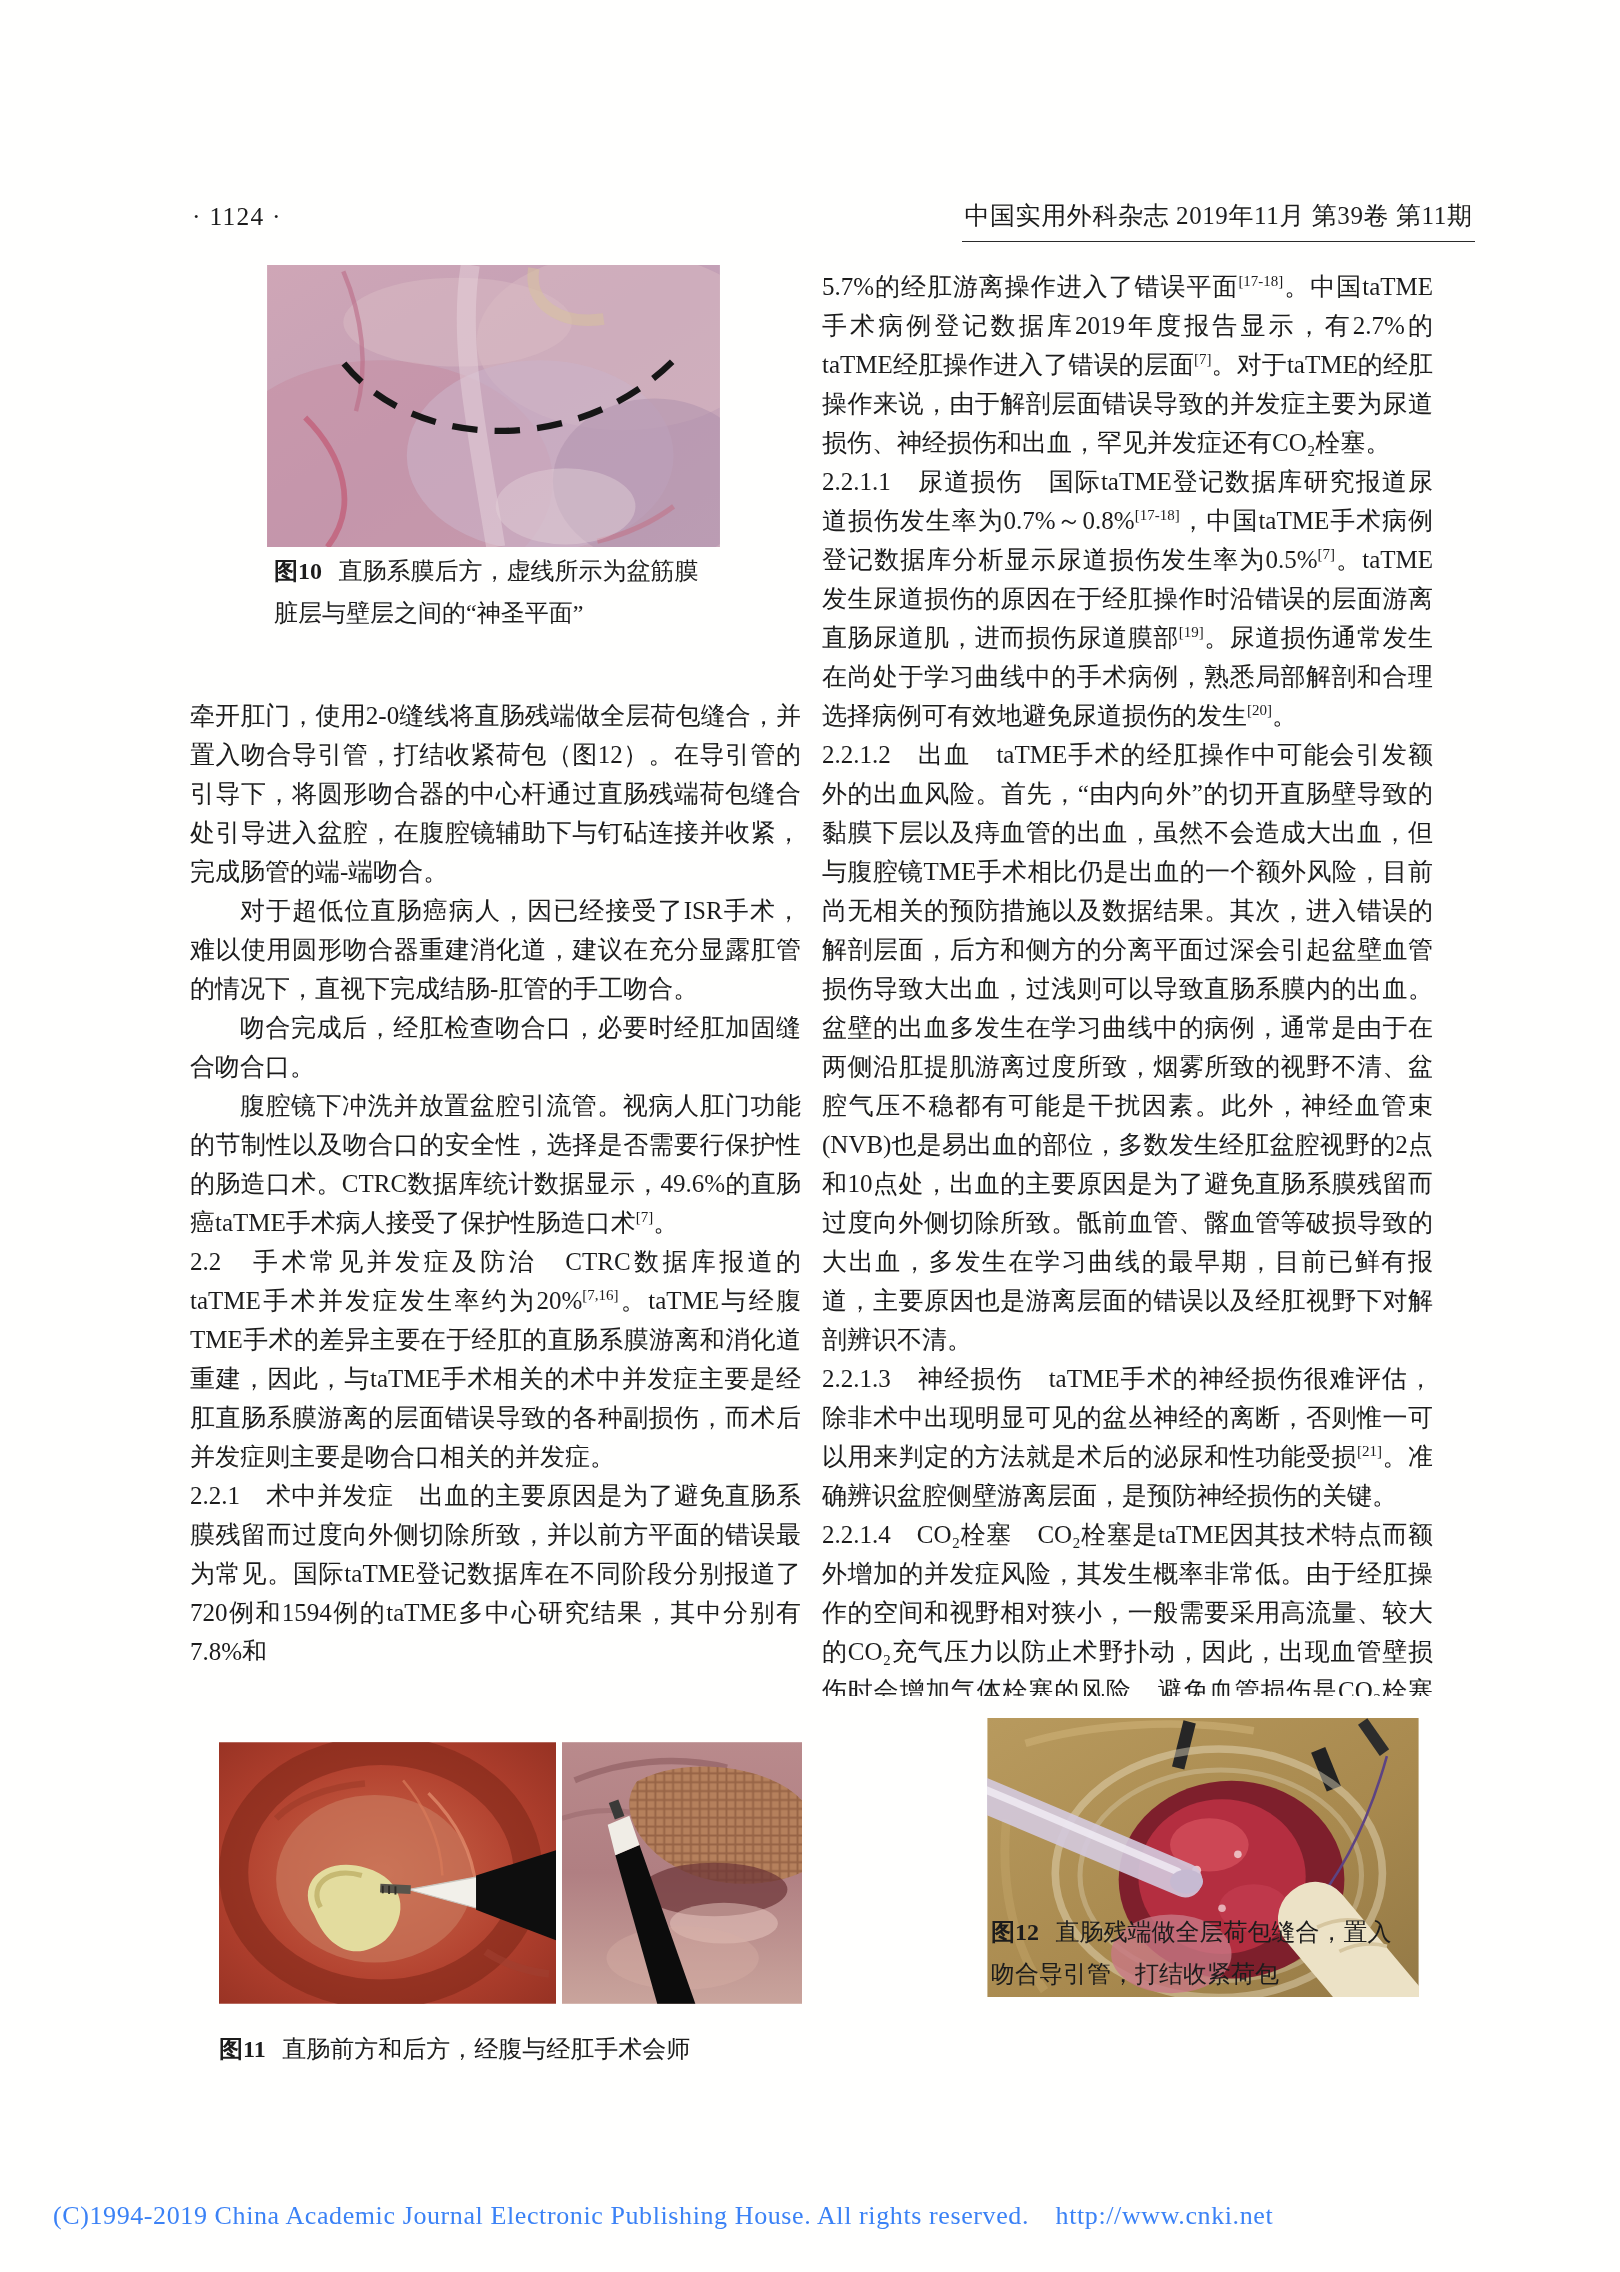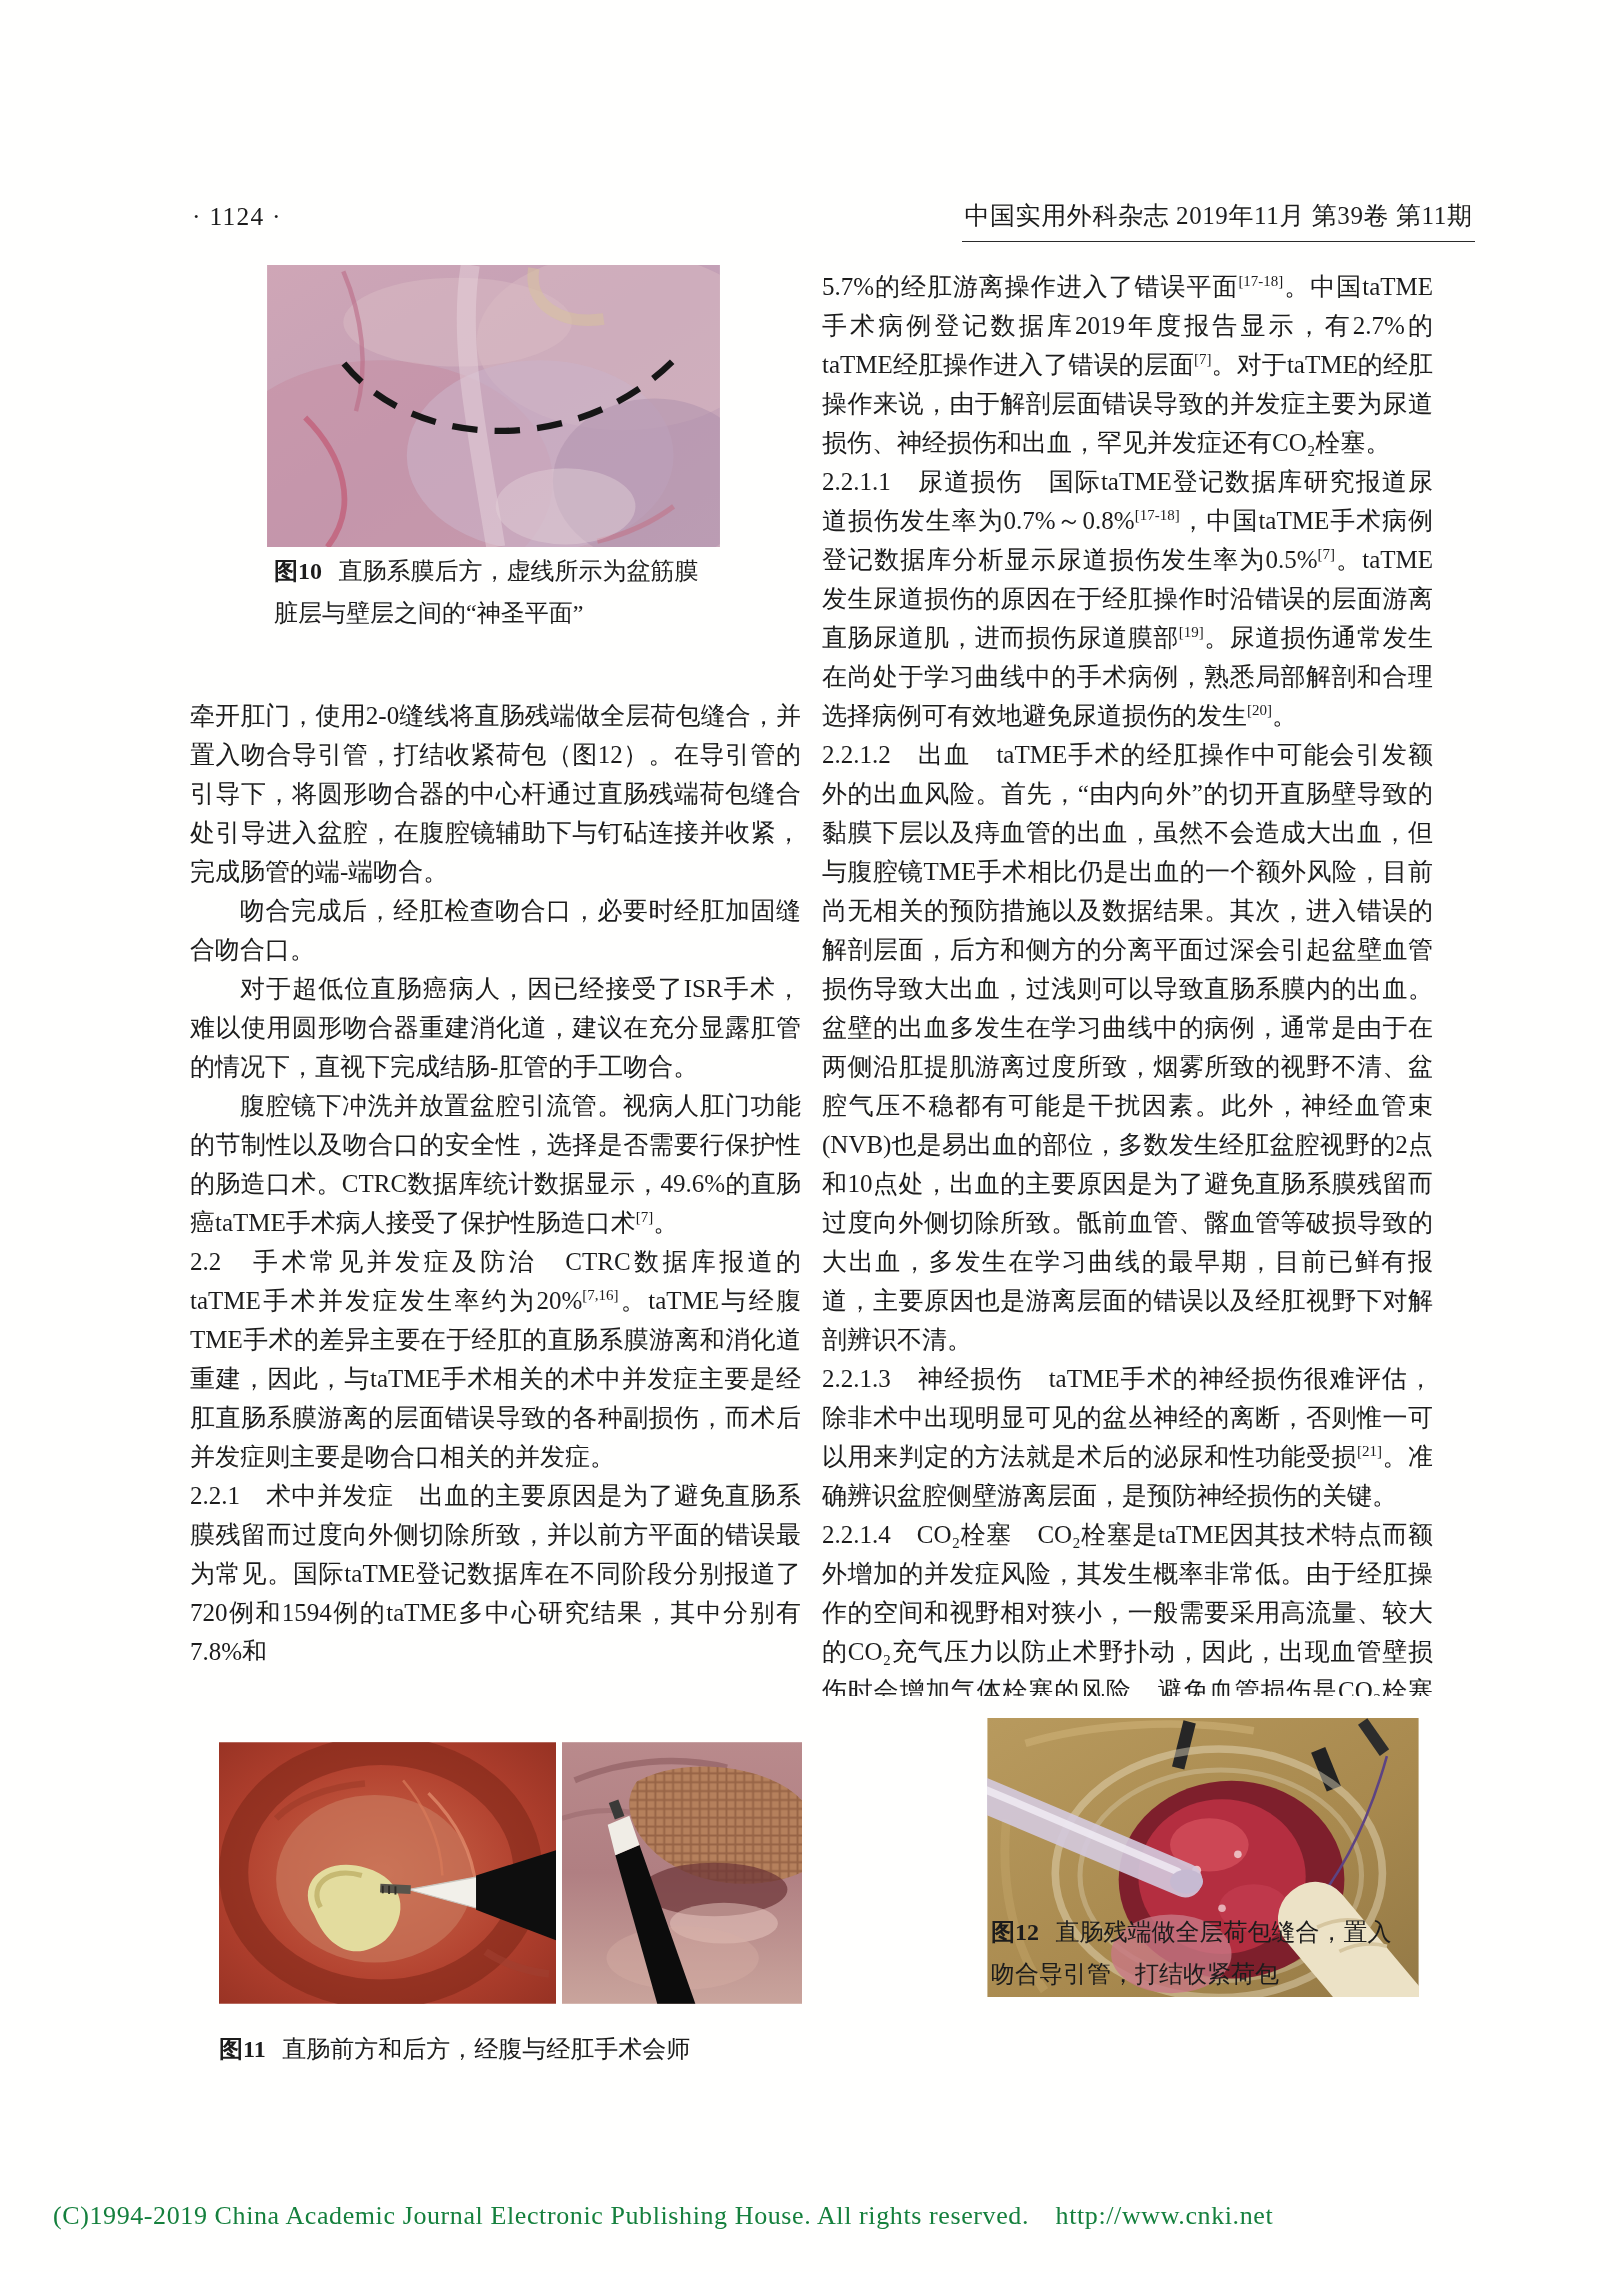--- a/index.html
+++ b/index.html
@@ -22,21 +22,21 @@
   .para.indent{text-indent:2em;}
   sup{font-size:0.60em;vertical-align:super;line-height:0;}
   
   .fig11-wrap{position:absolute;left:219px;top:1742px;width:584px;height:262px;
               display:flex;gap:6.3px;}
   .fig11-cap{position:absolute;left:219px;top:2029px;width:584px;text-align:left;
              font-size:24px;line-height:41px;}
   .fig12{position:absolute;left:987px;top:1718px;width:432px;height:279px;}
   .fig12-cap{position:absolute;left:991px;top:1911px;width:444px;font-size:24px;line-height:42px;}
   
-  .footer{position:absolute;left:53px;top:2198px;width:1524px;font-size:26px;color:#15803d;
+  .footer{position:absolute;left:53px;top:2198px;width:1524px;font-size:26px;color:#3b82f6;
           letter-spacing:0.6px;}
   svg{display:block;}
 </style>
 </head>
 <body>
 
 <div class="page">
 
   <div class="hdr-left">· 1124 ·</div>
   <div class="hdr-right">中国实用外科杂志  2019年11月 第39卷 第11期</div>
@@ -66,22 +66,22 @@
     </svg>
   </div>
 
   <div class="fig10-cap">
     <div><span class="cap-label">图10</span><span>直肠系膜后方，虚线所示为盆筋膜</span></div>
     <div>脏层与壁层之间的“神圣平面”</div>
   </div>
 
   <div class="col col-left" id="col-left">
       <div class="para">牵开肛门，使用2-0缝线将直肠残端做全层荷包缝合，并置入吻合导引管，打结收紧荷包（图12）。在导引管的引导下，将圆形吻合器的中心杆通过直肠残端荷包缝合处引导进入盆腔，在腹腔镜辅助下与钉砧连接并收紧，完成肠管的端-端吻合。</div>
+      <div class="para indent">对于超低位直肠癌病人，因已经接受了ISR手术，难以使用圆形吻合器重建消化道，建议在充分显露肛管的情况下，直视下完成结肠-肛管的手工吻合。</div>
       <div class="para indent">吻合完成后，经肛检查吻合口，必要时经肛加固缝合吻合口。</div>
-      <div class="para indent">对于超低位直肠癌病人，因已经接受了ISR手术，难以使用圆形吻合器重建消化道，建议在充分显露肛管的情况下，直视下完成结肠-肛管的手工吻合。</div>
       <div class="para indent">腹腔镜下冲洗并放置盆腔引流管。视病人肛门功能的节制性以及吻合口的安全性，选择是否需要行保护性的肠造口术。CTRC数据库统计数据显示，49.6%的直肠癌taTME手术病人接受了保护性肠造口术<sup>[7]</sup>。</div>
       <div class="para">2.2　手术常见并发症及防治　CTRC数据库报道的taTME手术并发症发生率约为20%<sup>[7,16]</sup>。taTME与经腹TME手术的差异主要在于经肛的直肠系膜游离和消化道重建，因此，与taTME手术相关的术中并发症主要是经肛直肠系膜游离的层面错误导致的各种副损伤，而术后并发症则主要是吻合口相关的并发症。</div>
       <div class="para">2.2.1　术中并发症　出血的主要原因是为了避免直肠系膜残留而过度向外侧切除所致，并以前方平面的错误最为常见。国际taTME登记数据库在不同阶段分别报道了720例和1594例的taTME多中心研究结果，其中分别有7.8%和</div>
     </div>
   <div class="col col-right" id="col-right">
       <div class="para">5.7%的经肛游离操作进入了错误平面<sup>[17-18]</sup>。中国taTME手术病例登记数据库2019年度报告显示，有2.7%的taTME经肛操作进入了错误的层面<sup>[7]</sup>。对于taTME的经肛操作来说，由于解剖层面错误导致的并发症主要为尿道损伤、神经损伤和出血，罕见并发症还有CO₂栓塞。</div>
       <div class="para">2.2.1.1　尿道损伤　国际taTME登记数据库研究报道尿道损伤发生率为0.7%～0.8%<sup>[17-18]</sup>，中国taTME手术病例登记数据库分析显示尿道损伤发生率为0.5%<sup>[7]</sup>。taTME发生尿道损伤的原因在于经肛操作时沿错误的层面游离直肠尿道肌，进而损伤尿道膜部<sup>[19]</sup>。尿道损伤通常发生在尚处于学习曲线中的手术病例，熟悉局部解剖和合理选择病例可有效地避免尿道损伤的发生<sup>[20]</sup>。</div>
       <div class="para">2.2.1.2　出血　taTME手术的经肛操作中可能会引发额外的出血风险。首先，“由内向外”的切开直肠壁导致的黏膜下层以及痔血管的出血，虽然不会造成大出血，但与腹腔镜TME手术相比仍是出血的一个额外风险，目前尚无相关的预防措施以及数据结果。其次，进入错误的解剖层面，后方和侧方的分离平面过深会引起盆壁血管损伤导致大出血，过浅则可以导致直肠系膜内的出血。盆壁的出血多发生在学习曲线中的病例，通常是由于在两侧沿肛提肌游离过度所致，烟雾所致的视野不清、盆腔气压不稳都有可能是干扰因素。此外，神经血管束(NVB)也是易出血的部位，多数发生经肛盆腔视野的2点和10点处，出血的主要原因是为了避免直肠系膜残留而过度向外侧切除所致。骶前血管、髂血管等破损导致的大出血，多发生在学习曲线的最早期，目前已鲜有报道，主要原因也是游离层面的错误以及经肛视野下对解剖辨识不清。</div>
       <div class="para">2.2.1.3　神经损伤　taTME手术的神经损伤很难评估，除非术中出现明显可见的盆丛神经的离断，否则惟一可以用来判定的方法就是术后的泌尿和性功能受损<sup>[21]</sup>。准确辨识盆腔侧壁游离层面，是预防神经损伤的关键。</div>
       <div class="para">2.2.1.4　CO₂栓塞　CO₂栓塞是taTME因其技术特点而额外增加的并发症风险，其发生概率非常低。由于经肛操作的空间和视野相对狭小，一般需要采用高流量、较大的CO₂充气压力以防止术野扑动，因此，出现血管壁损伤时会增加气体栓塞的风险。避免血管损伤是CO₂栓塞主要的预防措</div>

